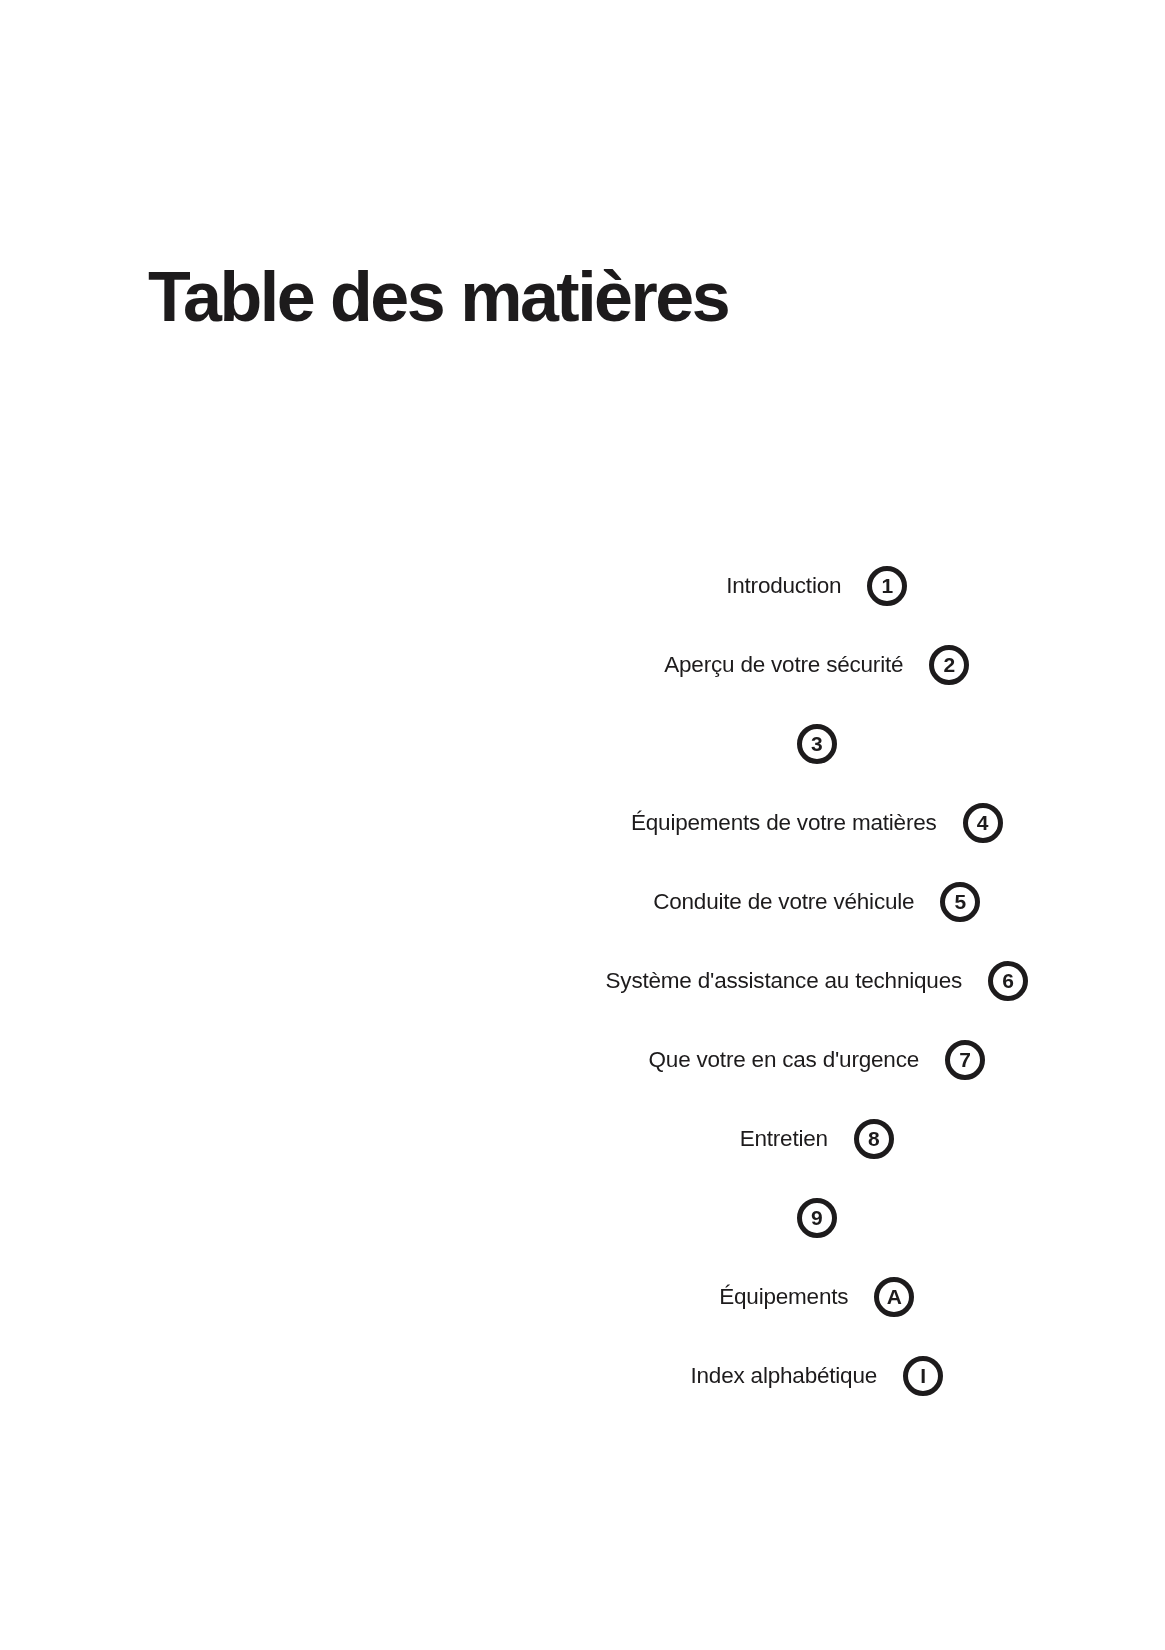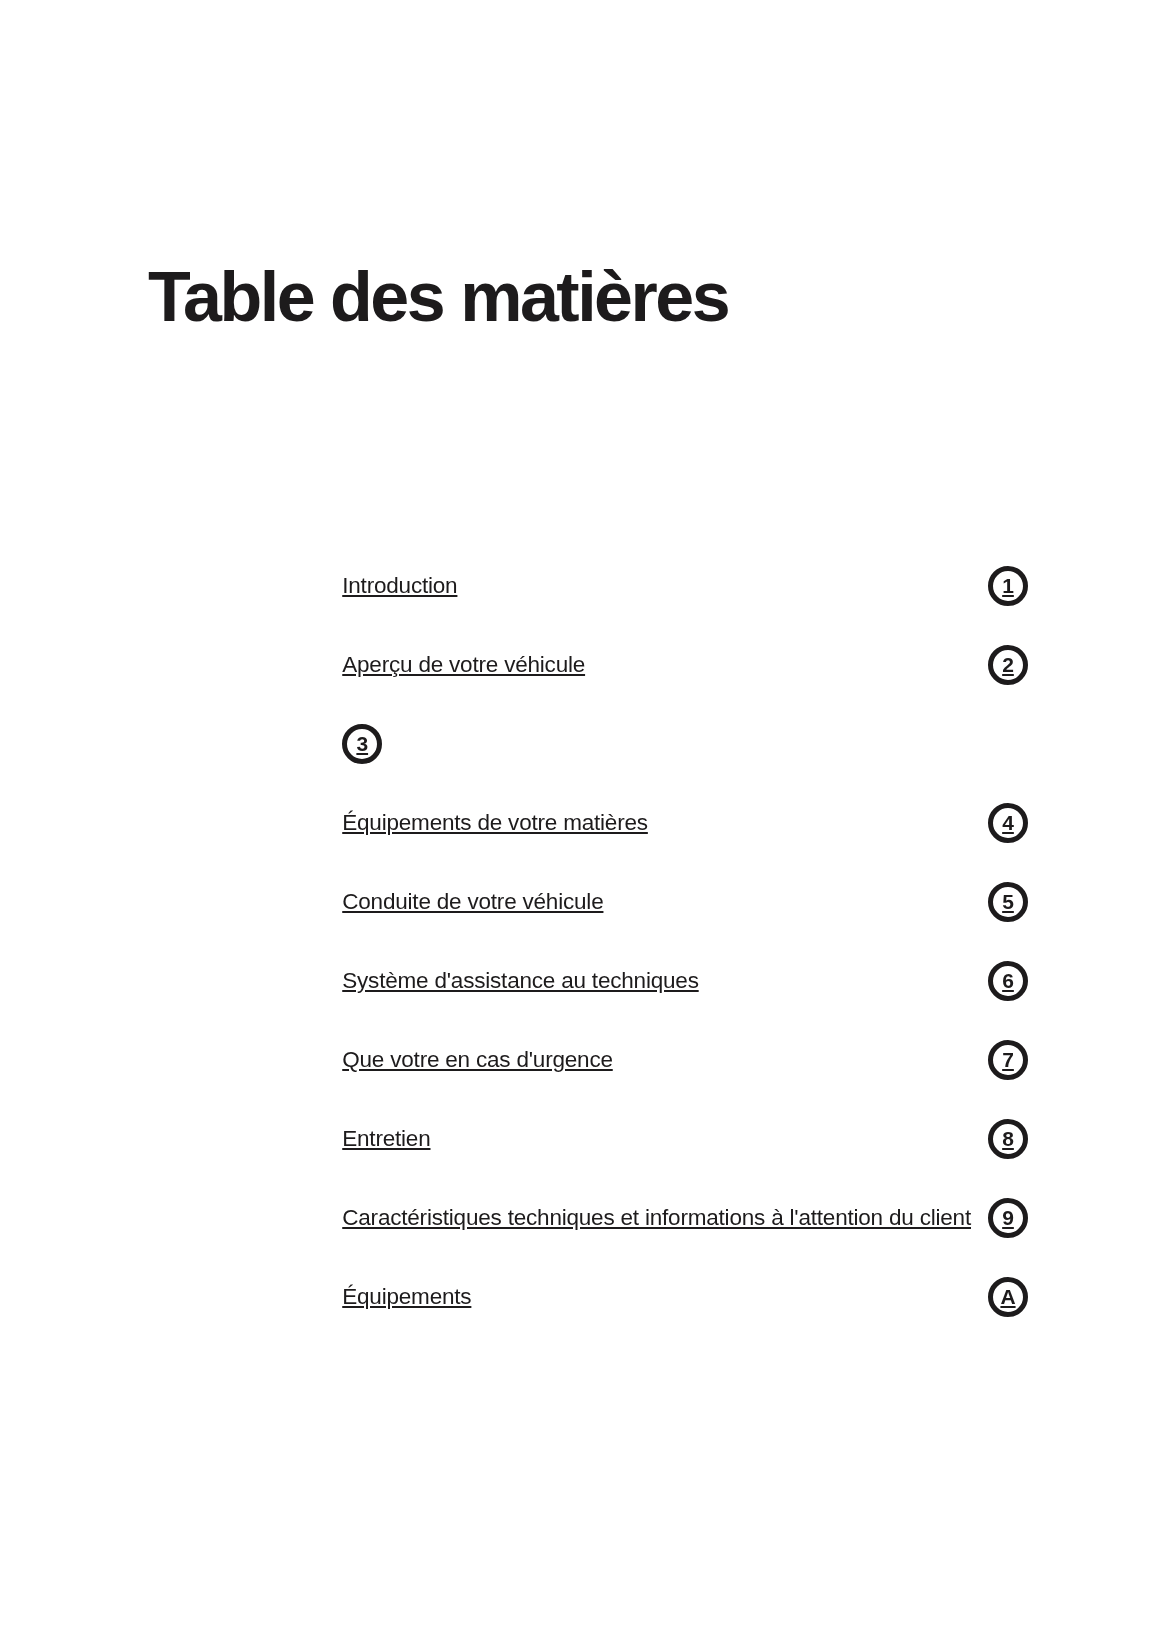--- a/index.html
+++ b/index.html
@@ -33,23 +33,22 @@
     top: 546px;
     right: 137px;
     display: flex;
     flex-direction: column;
   }
 
   .toc-row {
     height: 79px;
     display: flex;
     align-items: center;
-    justify-content: space-between;
-    gap: 17px;
-    text-decoration: underline;
+    justify-content: center;
+    gap: 26px;
   }
 
   .toc-label {
     font-size: 22.5px;
     letter-spacing: -0.2px;
     color: var(--ink, #1d1b1c);
     white-space: nowrap;
   }
 
   .toc-badge {
@@ -75,21 +74,21 @@
   <h1 class="doc-title">Table des matières</h1>
 
   <nav class="toc">
 
     <div class="toc-row">
       <span class="toc-label">Introduction</span>
       <span class="toc-badge">1</span>
     </div>
 
     <div class="toc-row">
-      <span class="toc-label">Aperçu de votre véhicule</span>
+      <span class="toc-label">Aperçu de votre sécurité</span>
       <span class="toc-badge">2</span>
     </div>
 
     <div class="toc-row">
       <span class="toc-badge">3</span>
     </div>
 
     <div class="toc-row">
       <span class="toc-label">Équipements de votre matières</span>
       <span class="toc-badge">4</span>
@@ -109,24 +108,27 @@
       <span class="toc-label">Que votre en cas d'urgence</span>
       <span class="toc-badge">7</span>
     </div>
 
     <div class="toc-row">
       <span class="toc-label">Entretien</span>
       <span class="toc-badge">8</span>
     </div>
 
     <div class="toc-row">
-      <span class="toc-label">Caractéristiques techniques et informations à l'attention du client</span>
       <span class="toc-badge">9</span>
     </div>
 
     <div class="toc-row">
       <span class="toc-label">Équipements</span>
       <span class="toc-badge">A</span>
     </div>
 
+    <div class="toc-row">
+      <span class="toc-label">Index alphabétique</span>
+      <span class="toc-badge">I</span>
+    </div>
 
   </nav>
 </div>
 
 </body></html>

